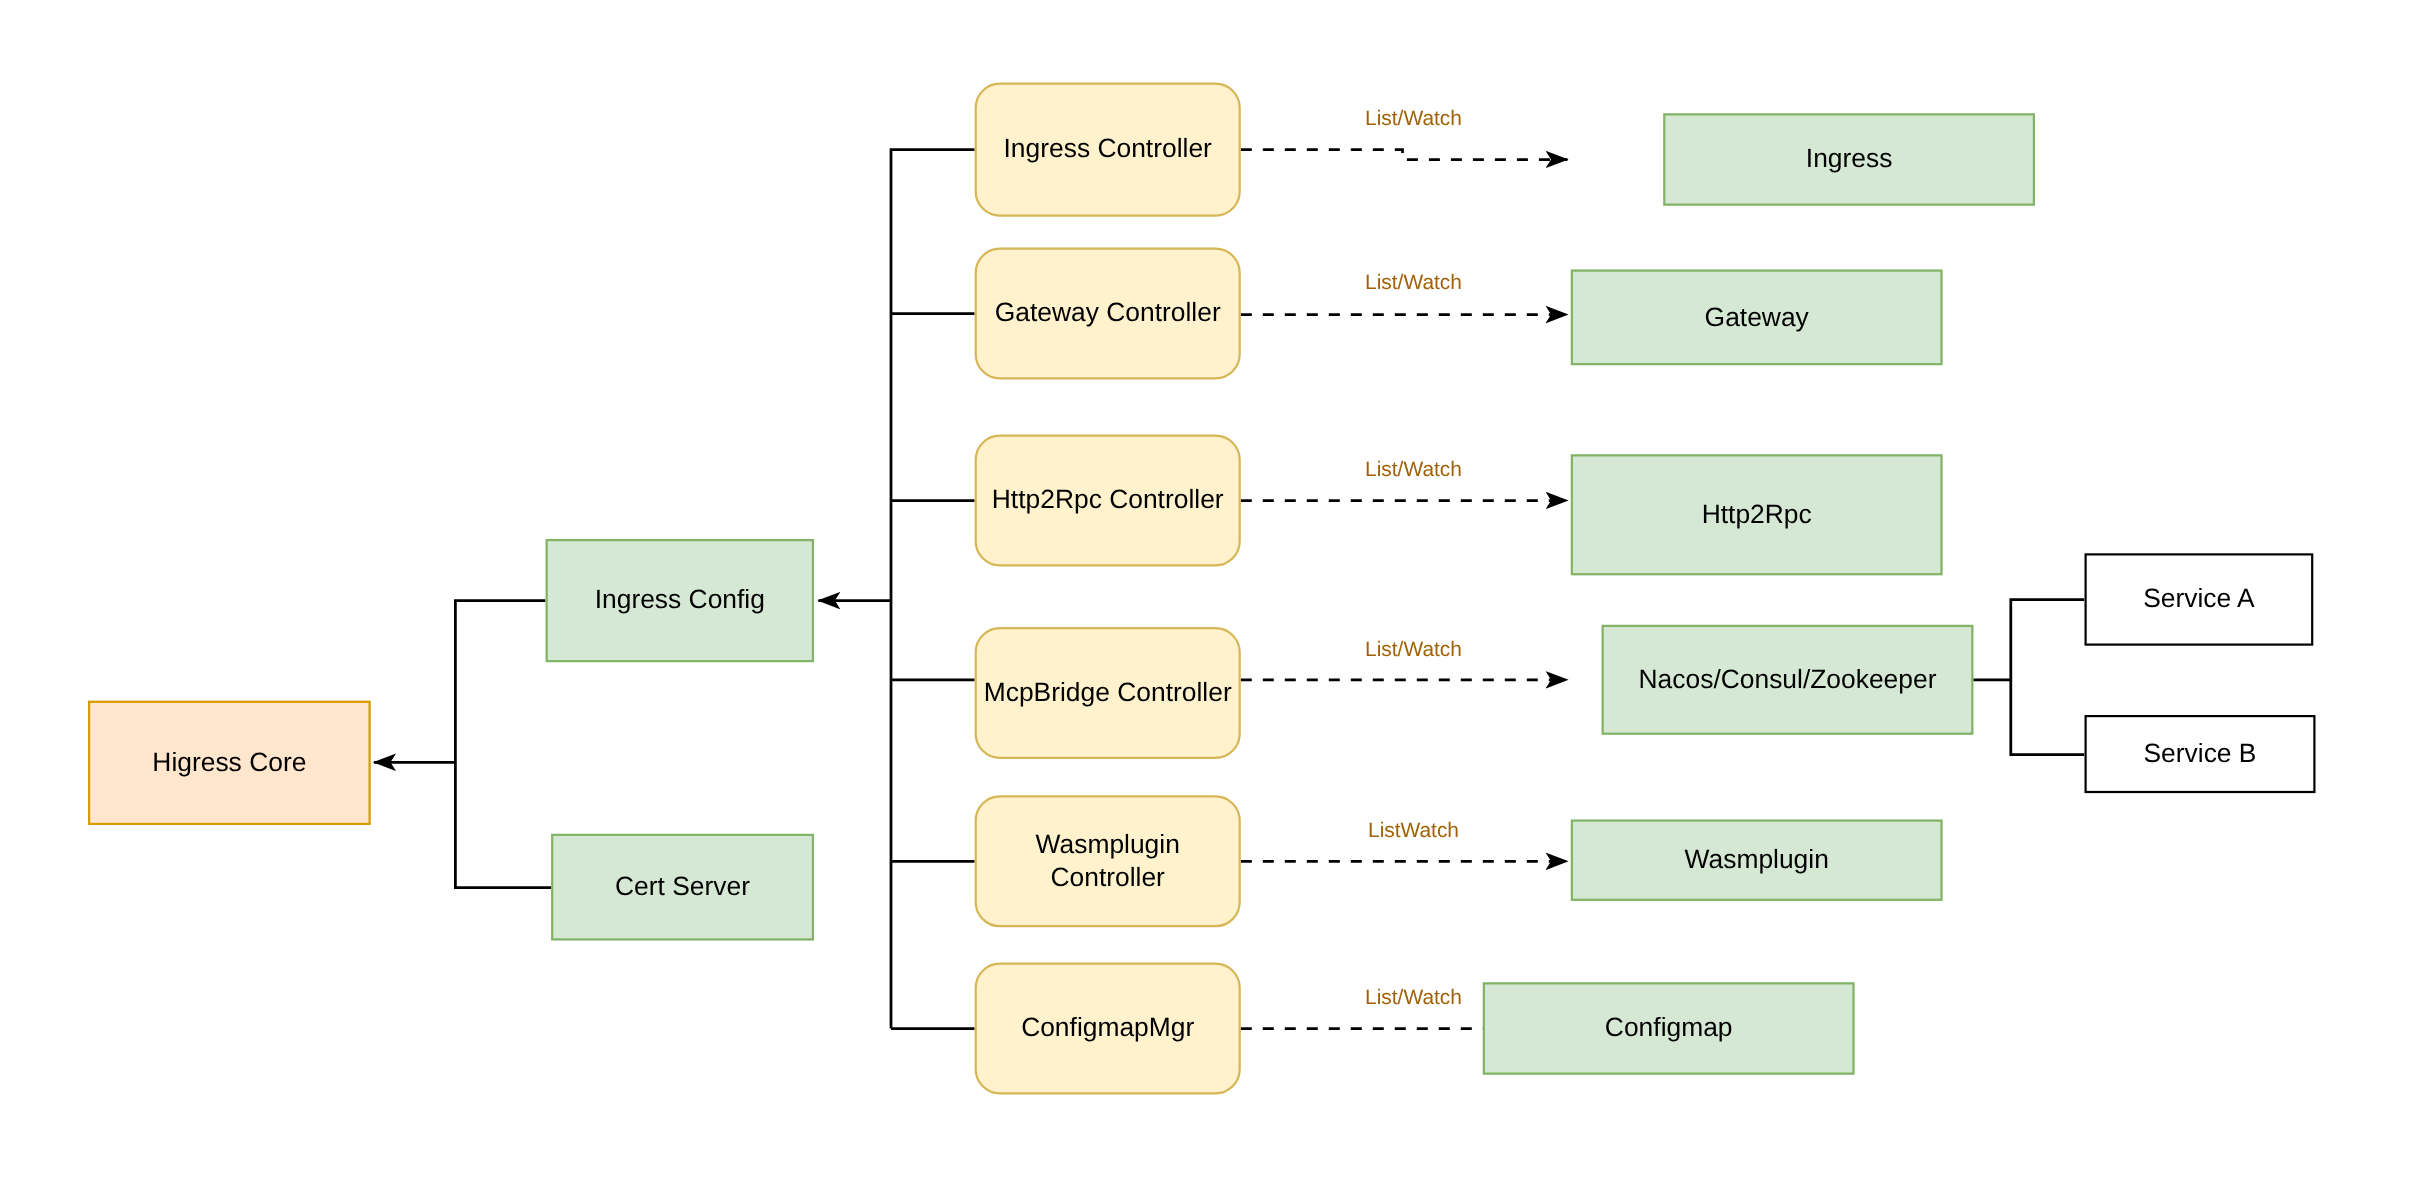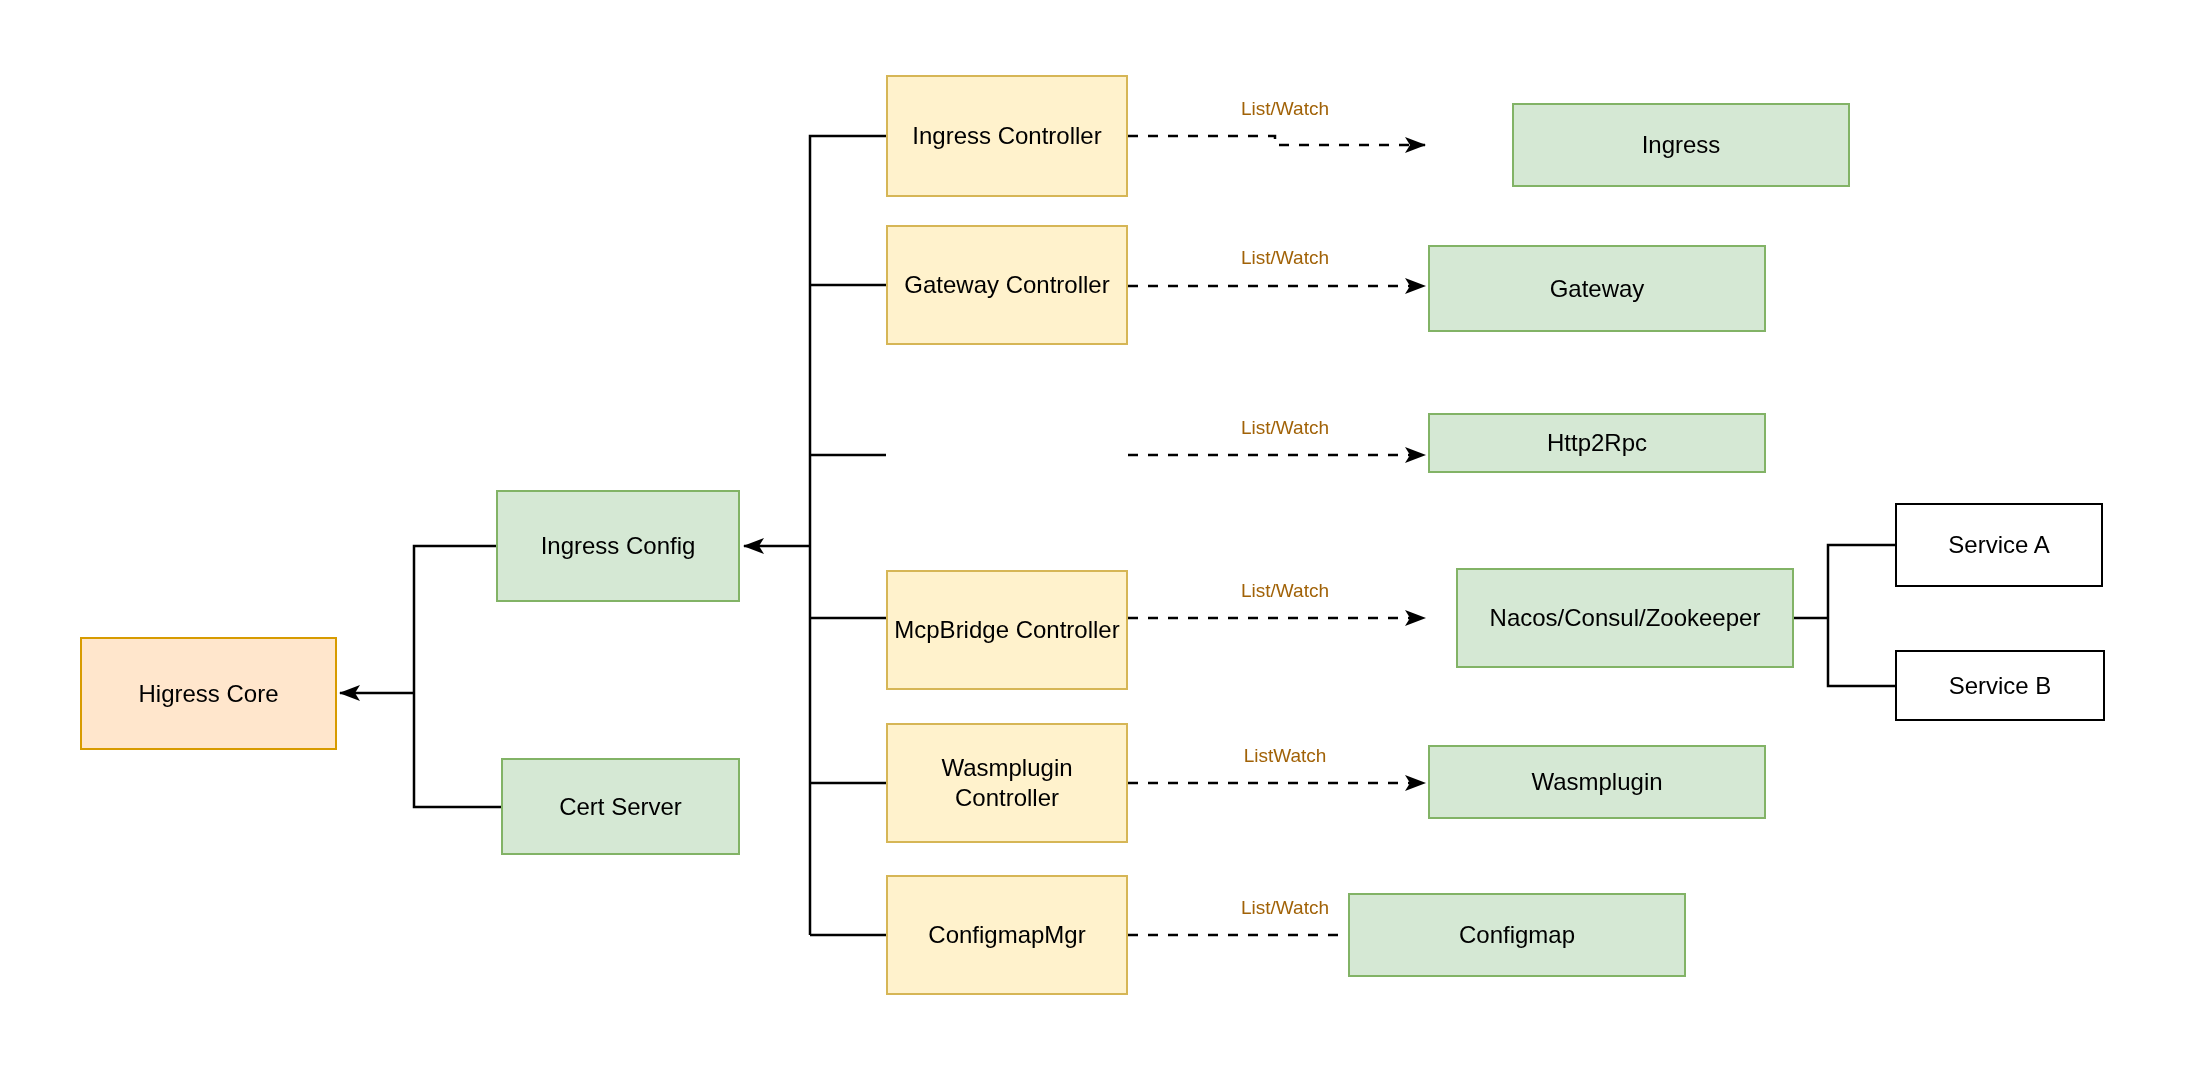--- a/index.html
+++ b/index.html
@@ -17,21 +17,21 @@
   .wire.dashed { stroke-dasharray: 10 10; }
   .arrowhead-fill { fill: var(--line, #000); stroke: none; }
   .node {
     position: absolute;
     display: flex; align-items: center; justify-content: center;
     text-align: center;
     font-size: 24px; line-height: 1.25; color: #000;
     border: 2px solid #000;
   }
   .node.core       { background: var(--core-fill, #FFE6CC);       border-color: var(--core-border, #D79B00); }
-  .node.controller { background: var(--controller-fill, #FFF2CC); border-color: var(--controller-border, #D6B656); }
+  .node.controller { background: var(--controller-fill, #FFF2CC); border-color: var(--controller-border, #D6B656); border-radius: 23px; }
   .node.resource   { background: var(--resource-fill, #D5E8D4);   border-color: var(--resource-border, #82B366); }
   .node.service    { background: var(--service-fill, #FFFFFF);    border-color: var(--service-border, #000000); }
   .node-label { display: inline-block; padding: 0 6px; }
   .node-label.wrap-label { width: 175px; }
   .edge-label {
     position: absolute;
     transform: translateX(-50%);
     font-size: 19px; color: #a16207;
     white-space: nowrap;
   }
@@ -83,20 +83,23 @@
   </div>
 
   <div class="node controller" style="left:886px; top:75px; width:242px; height:122px;">
     <span class="node-label">Ingress Controller</span>
   </div>
 
   <div class="node controller" style="left:886px; top:225px; width:242px; height:120px;">
     <span class="node-label">Gateway Controller</span>
   </div>
 
+  <div class="node controller" style="left:886px; top:395px; width:242px; height:120px;">
+    <span class="node-label">Http2Rpc Controller</span>
+  </div>
 
   <div class="node controller" style="left:886px; top:558px; width:242px; height:120px;margin-top:12px;">
     <span class="node-label">McpBridge Controller</span>
   </div>
 
   <div class="node controller" style="left:886px; top:723px; width:242px; height:120px;">
     <span class="node-label wrap-label">Wasmplugin Controller</span>
   </div>
 
   <div class="node controller" style="left:886px; top:875px; width:242px; height:120px;">
@@ -104,21 +107,21 @@
   </div>
 
   <div class="node resource" style="left:1512px; top:103px; width:338px; height:84px;">
     <span class="node-label">Ingress</span>
   </div>
 
   <div class="node resource" style="left:1428px; top:245px; width:338px; height:87px;">
     <span class="node-label">Gateway</span>
   </div>
 
-  <div class="node resource" style="left:1428px; top:413px; width:338px; height:60px;">
+  <div class="node resource" style="left:1428px; top:413px; width:338px; height:110px;">
     <span class="node-label">Http2Rpc</span>
   </div>
 
   <div class="node resource" style="left:1456px; top:568px; width:338px; height:100px;">
     <span class="node-label">Nacos/Consul/Zookeeper</span>
   </div>
 
   <div class="node resource" style="left:1428px; top:745px; width:338px; height:74px;">
     <span class="node-label">Wasmplugin</span>
   </div>

